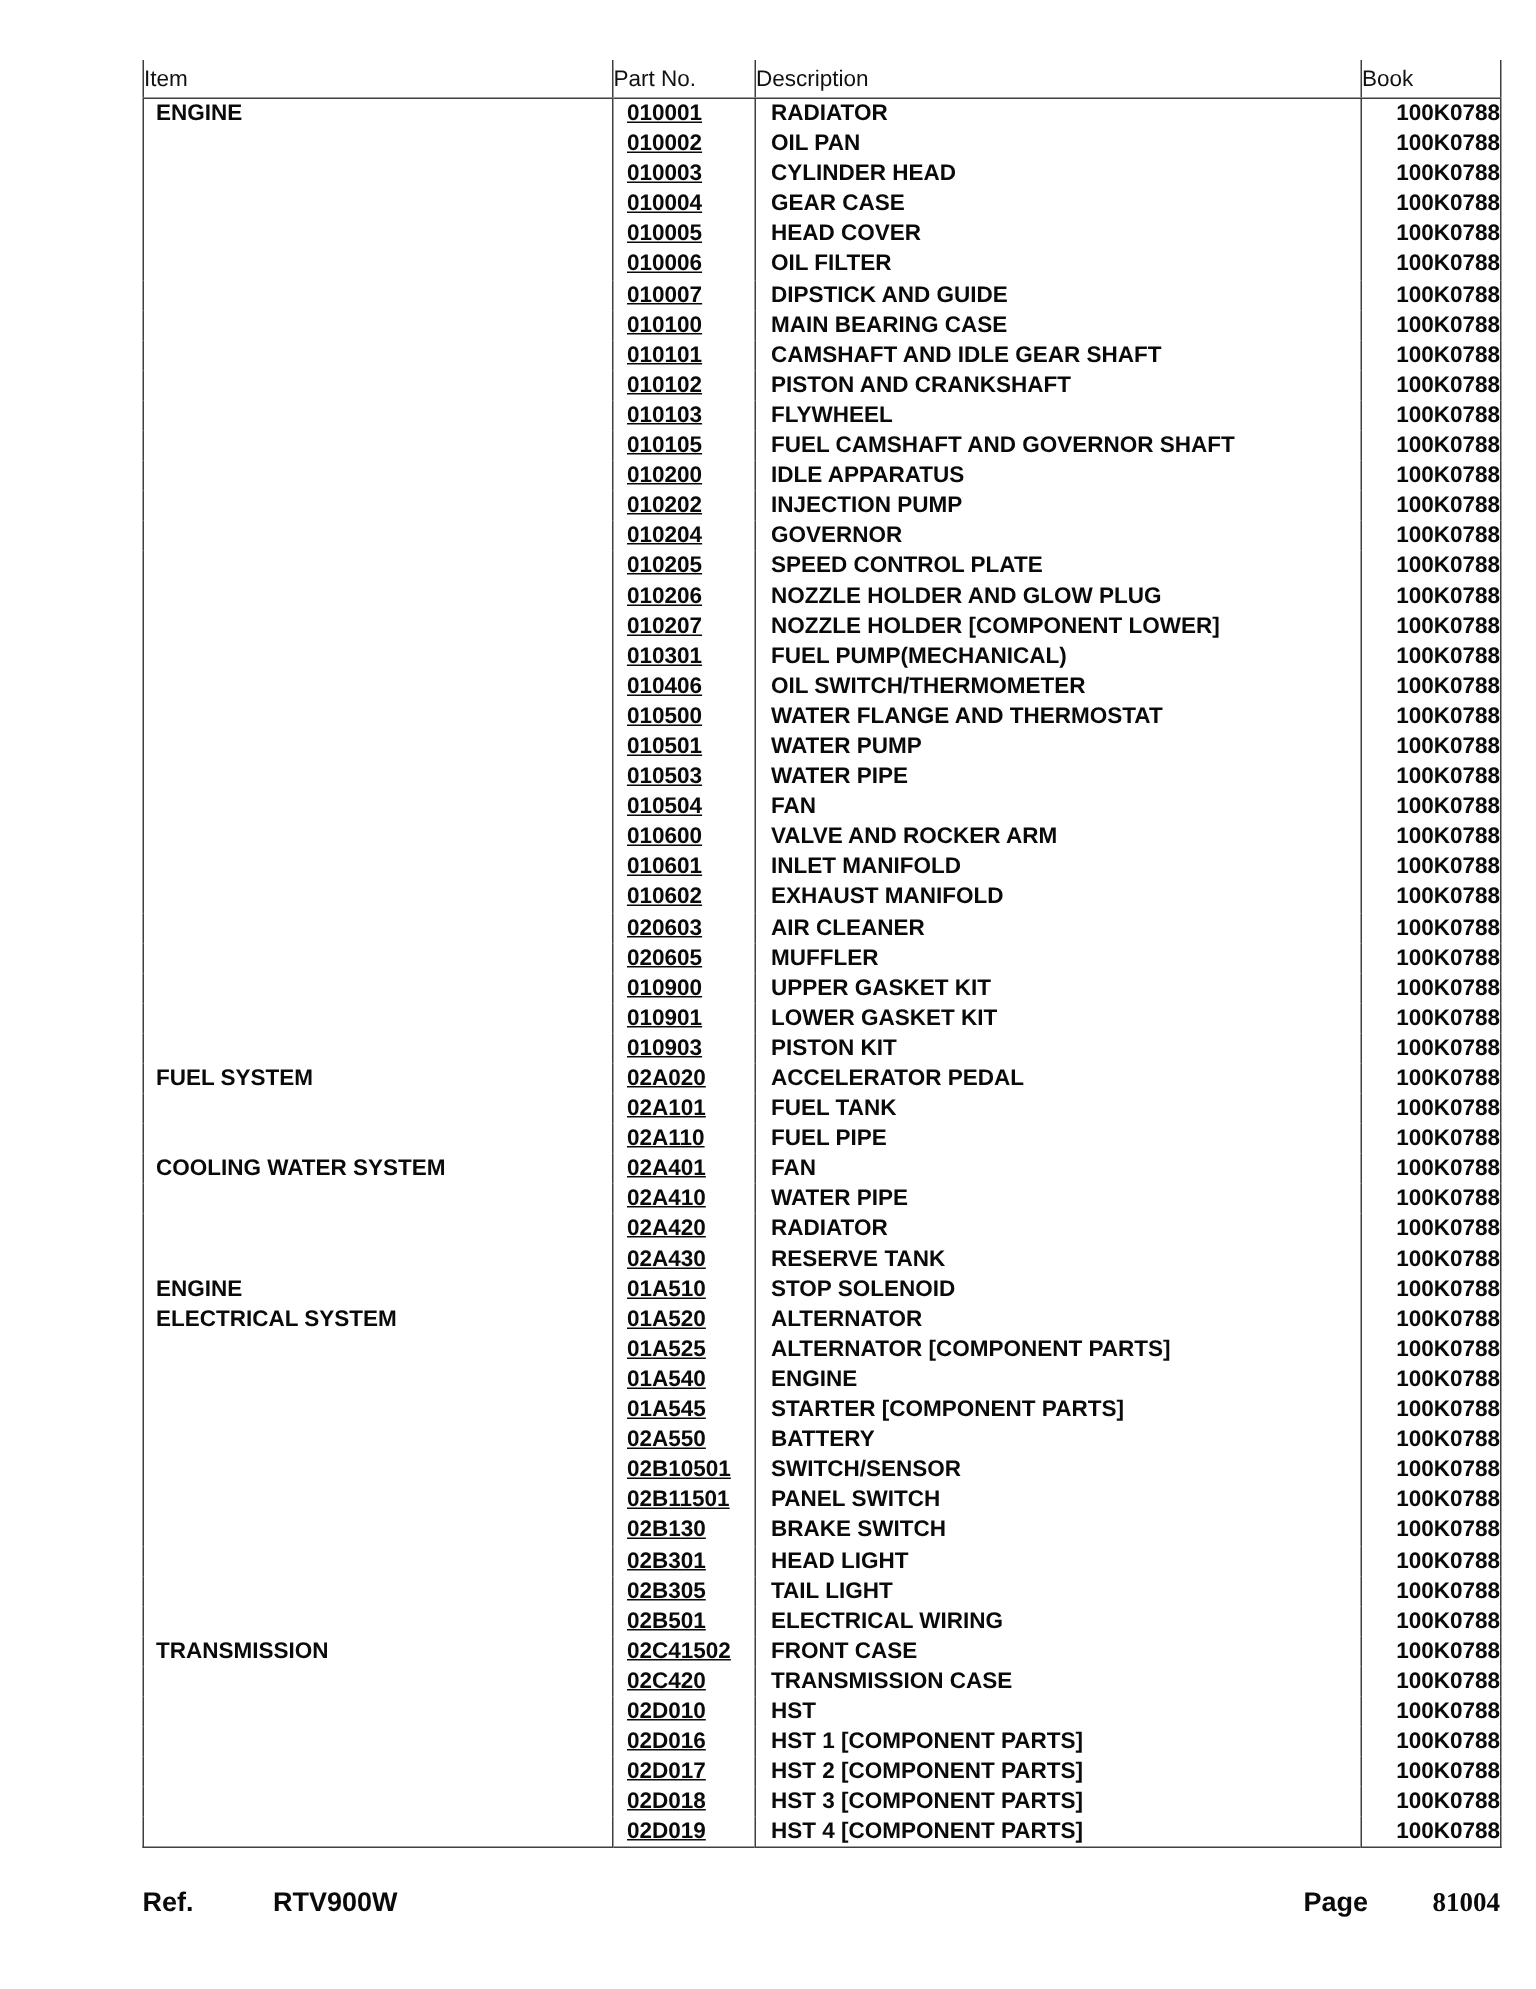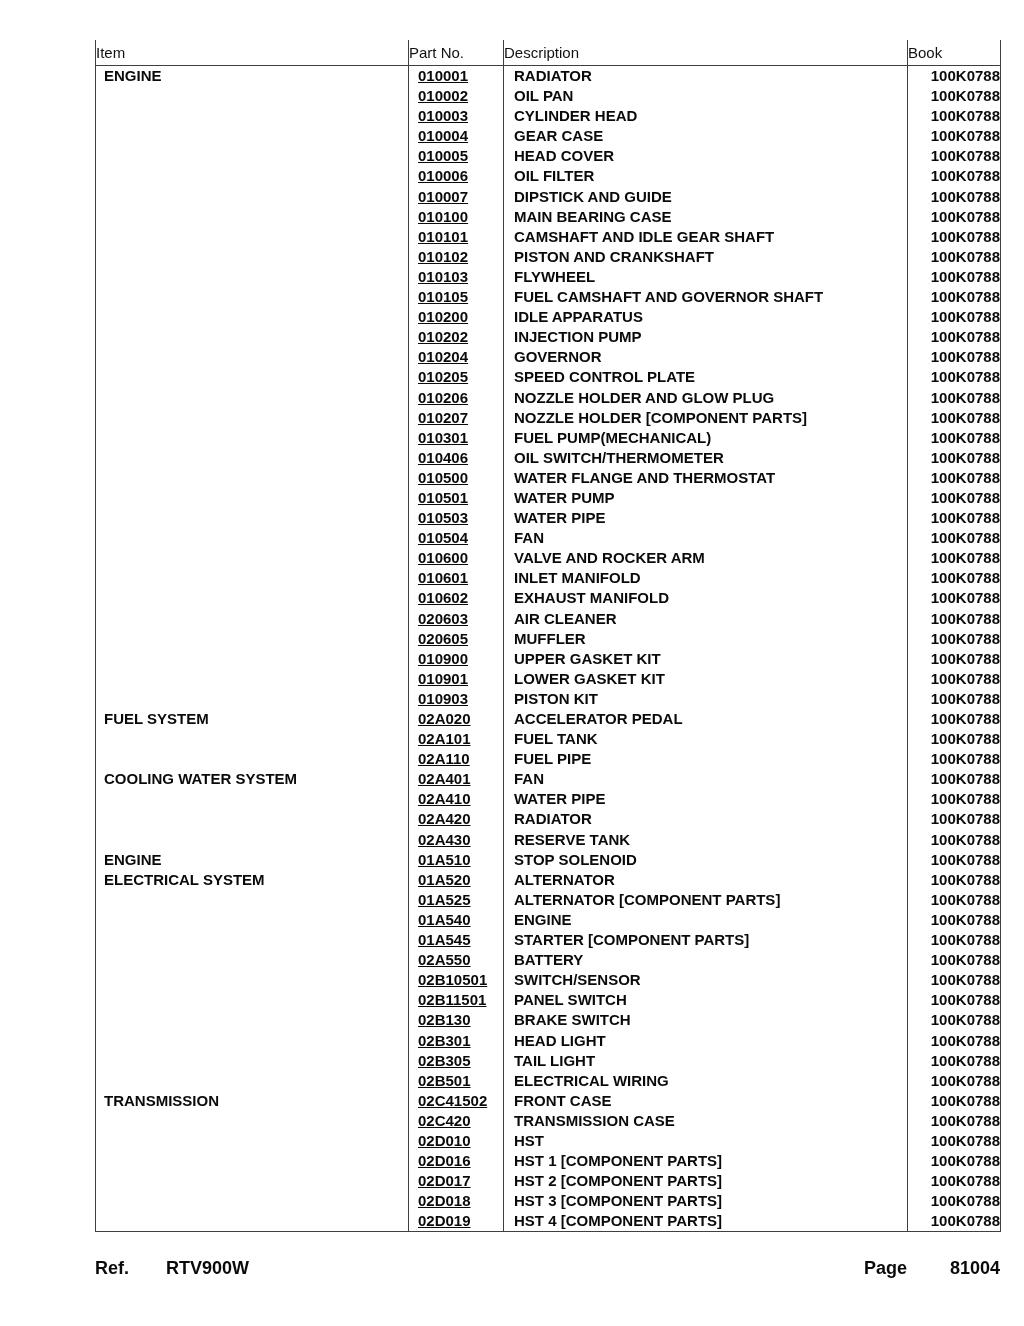--- a/index.html
+++ b/index.html
@@ -68,22 +68,22 @@
     left: 95px;
     top: 1258px;
     width: 905px;
     display: flex;
     justify-content: space-between;
     align-items: baseline;
     font-size: 18px;
     font-weight: bold;
     color: #0a0a0a;
   }
-  .footer .ref-group span + span { margin-left: 32px; }
-  .footer .page-group span + span { margin-left: 38px; }
+  .footer .ref-group span + span { margin-left: 48px; }
+  .footer .page-group span + span { margin-left: 38px; font-family: Liberation Serif, serif; }
 </style>
 </head>
 <body>
 
 <div class="page">
 
   <table class="parts-table">
     <colgroup>
       <col class="c-item">
       <col class="c-part">
@@ -197,21 +197,21 @@
         </tr>
         <tr>
           <td class="item"></td>
           <td class="part">010206</td>
           <td class="desc">NOZZLE HOLDER AND GLOW PLUG</td>
           <td class="book">100K0788</td>
         </tr>
         <tr>
           <td class="item"></td>
           <td class="part">010207</td>
-          <td class="desc">NOZZLE HOLDER [COMPONENT PARTS]</td>
+          <td class="desc">NOZZLE HOLDER [COMPONENT LOWER]</td>
           <td class="book">100K0788</td>
         </tr>
         <tr>
           <td class="item"></td>
           <td class="part">010301</td>
           <td class="desc">FUEL PUMP(MECHANICAL)</td>
           <td class="book">100K0788</td>
         </tr>
         <tr>
           <td class="item"></td>

